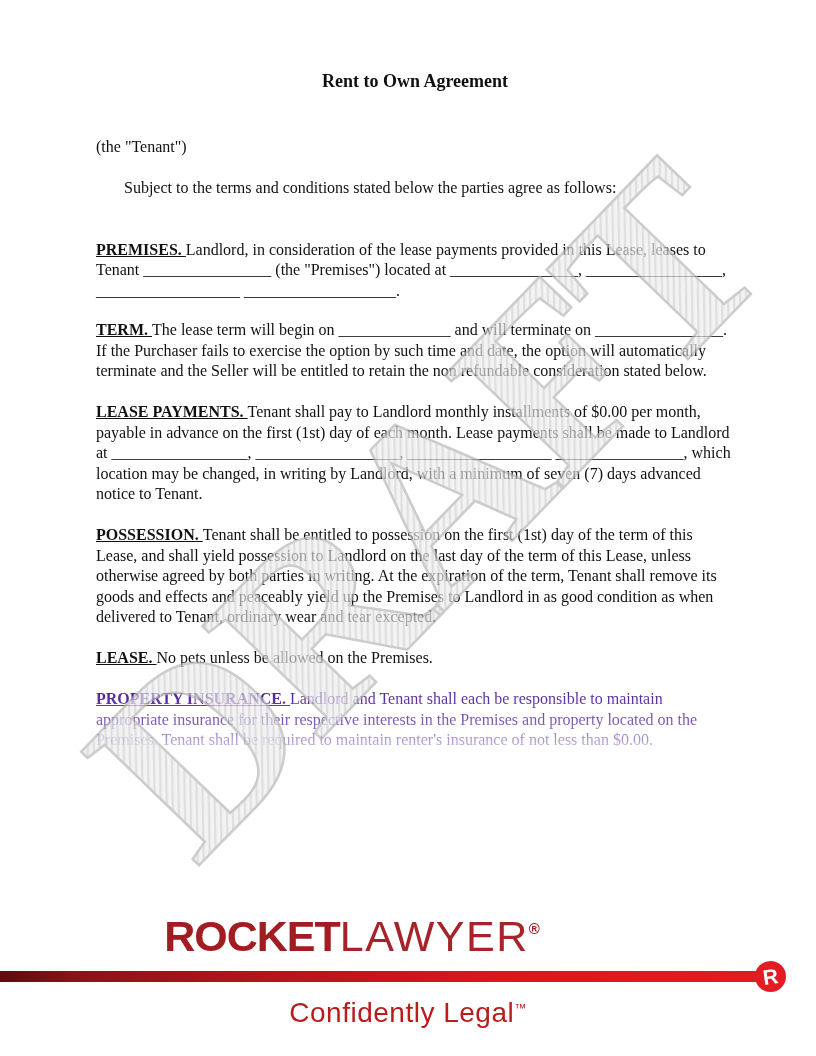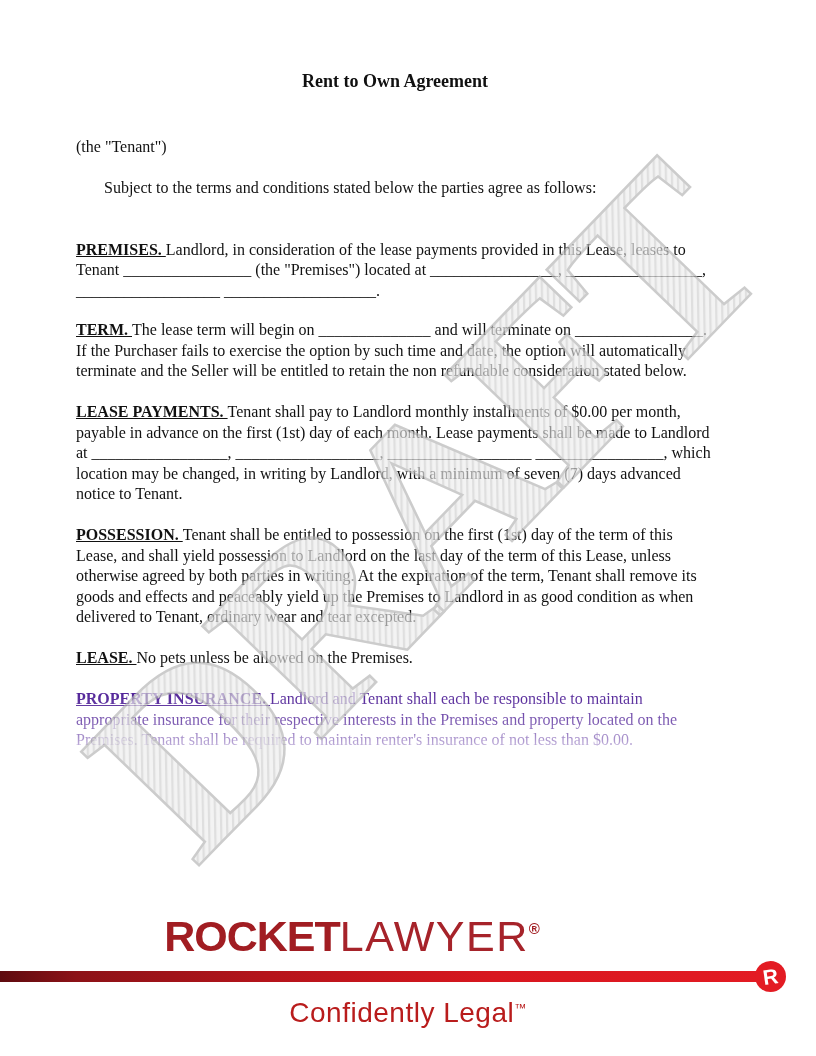--- a/index.html
+++ b/index.html
@@ -1,21 +1,21 @@
 <!DOCTYPE html>
 <html><head>
 <meta charset="utf-8">
 <style>
   html,body { margin:0; padding:0; background:#ffffff; }
   .page {
     position:relative; width:816px; height:1056px; background:#ffffff;
     overflow:hidden; font-family:"Liberation Serif", serif; color:#111;
   }
   .content {
-    position:absolute; left:76px; top:70px; width:638px; z-index:1;
+    position:absolute; left:96px; top:70px; width:638px; z-index:1;
     font-size:16px; line-height:20.5px;
   }
   .doc-title {
     font-size:18px; font-weight:bold; text-align:center;
     margin:0 0 44px 0; line-height:23px; color:#101010;
   }
   .section { margin:0; }
   .sec-label { font-weight:bold;text-decoration:underline; }
   .faded {
     color:#4c1d95;

